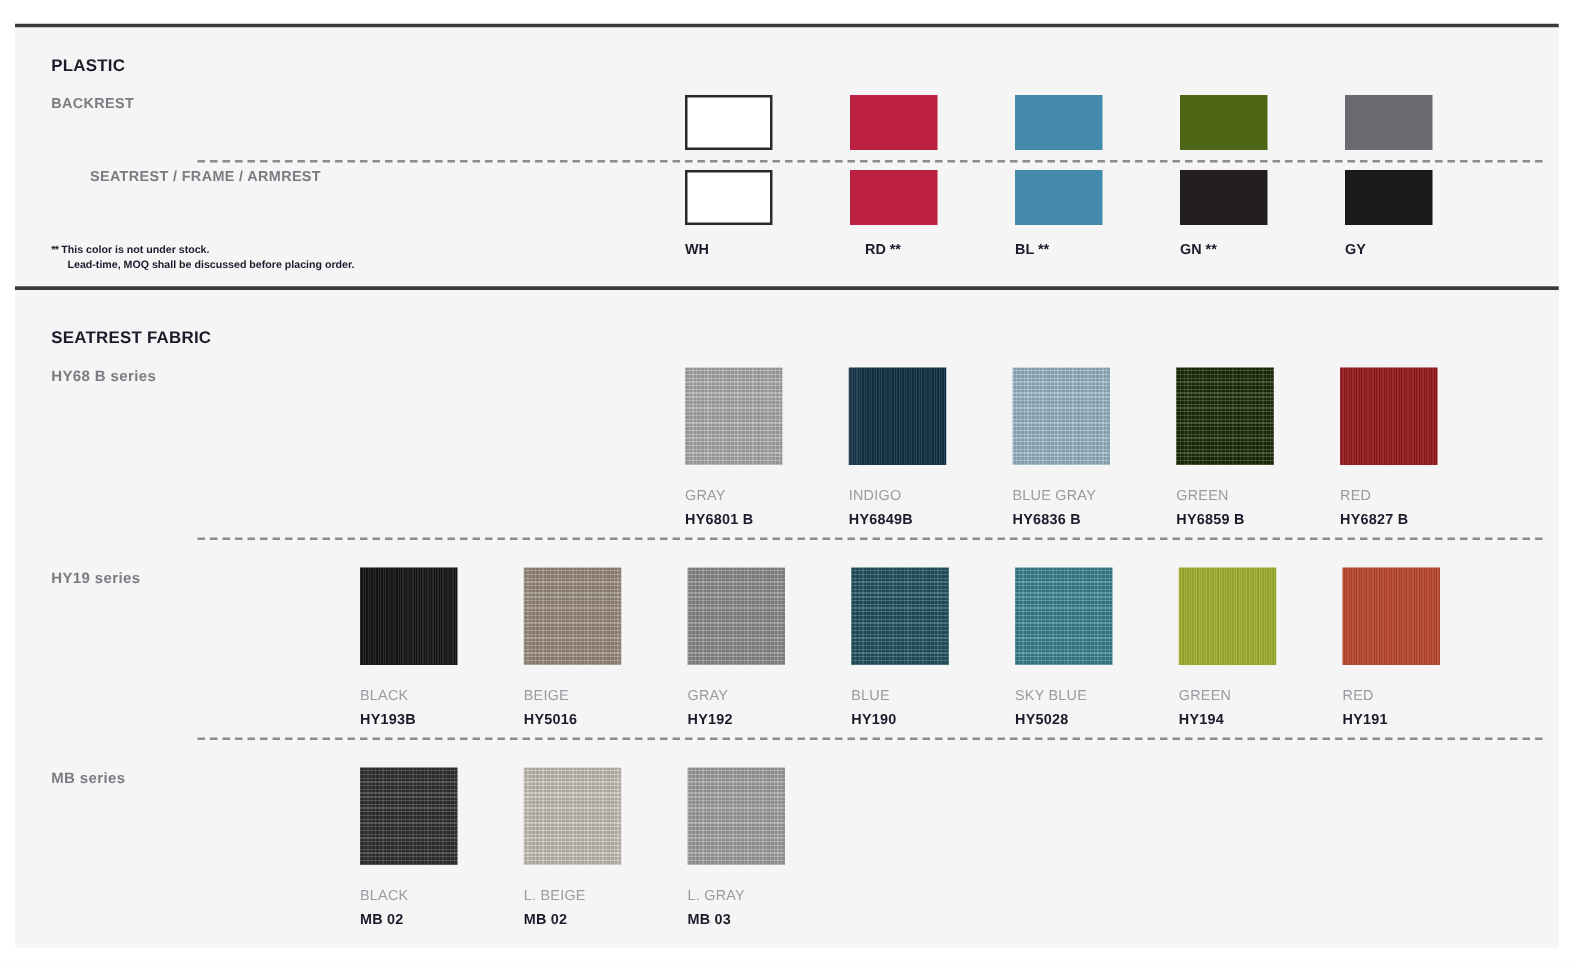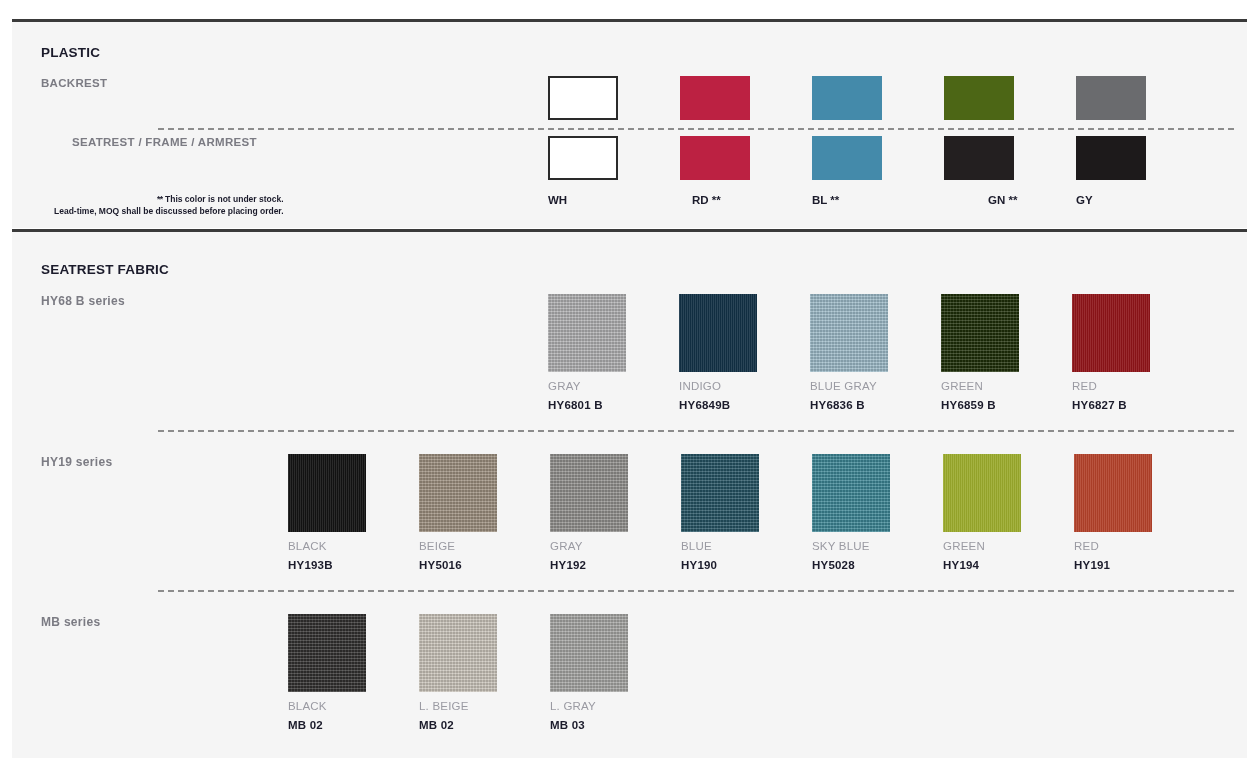--- a/index.html
+++ b/index.html
@@ -90,21 +90,20 @@
 
   
   #footnote {
     position: absolute;
     left: 41px;
     top: 193px;
     font-size: 8.5px;
     line-height: 1.45;
     color: #1b1b2b;
     font-weight: bold;
-    text-align: right;
   }
   #footnote .star { letter-spacing: -0.5px; }
   #footnote .l2 { padding-left: 13px; }
 
   
   .fab-item { position: absolute; }
 
   .fab-chip {
     width: 78px;
     height: 78px;
@@ -125,21 +124,21 @@
       repeating-linear-gradient(0deg, rgba(255,255,255,0.30) 0 1px, rgba(0,0,0,0.16) 1px 3px),
       repeating-linear-gradient(90deg, rgba(255,255,255,0.18) 0 1px, rgba(0,0,0,0.18) 1px 3px);
   }
   .fab-chip.fine .weave {
     opacity: 0.40;
     background-image:
       repeating-linear-gradient(90deg, rgba(255,255,255,0.25) 0 1px, rgba(0,0,0,0.12) 1px 2px);
   }
 
   .fab-name {
-    margin-top: 8px;
+    margin-top: 19px;
     font-size: 11.5px;
     color: #9a9aa2;
     font-weight: normal;
     letter-spacing: 0.2px;
     white-space: nowrap;
   }
   .fab-code {
     margin-top: 7px;
     font-size: 11.5px;
     color: #1b1b2b;
@@ -178,21 +177,21 @@
       <div class="pl-swatch outlined" style="left: 548px; top: 136px; background: rgb(255, 255, 255);"></div>
       <div class="pl-code" style="left: 548px; top: 194px;">WH</div>
       <div class="pl-swatch" style="left: 680px; top: 76px; background: rgb(188, 33, 66);"></div>
       <div class="pl-swatch" style="left: 680px; top: 136px; background: rgb(188, 33, 66);"></div>
       <div class="pl-code" style="left: 680px; top: 194px; margin-left: 12px;">RD **</div>
       <div class="pl-swatch" style="left: 812px; top: 76px; background: rgb(68, 138, 170);"></div>
       <div class="pl-swatch" style="left: 812px; top: 136px; background: rgb(68, 138, 170);"></div>
       <div class="pl-code" style="left: 812px; top: 194px;">BL **</div>
       <div class="pl-swatch" style="left: 944px; top: 76px; background: rgb(76, 102, 21);"></div>
       <div class="pl-swatch" style="left: 944px; top: 136px; background: rgb(35, 31, 32);"></div>
-      <div class="pl-code" style="left: 944px; top: 194px; margin-left: 44px;">GN **</div>
+      <div class="pl-code" style="left: 944px; top: 194px;">GN **</div>
       <div class="pl-swatch" style="left: 1076px; top: 76px; background: rgb(106, 107, 110);"></div>
       <div class="pl-swatch" style="left: 1076px; top: 136px; background: rgb(29, 26, 27);"></div>
       <div class="pl-code" style="left: 1076px; top: 194px;">GY</div>
     </div>
 
   <div class="rule-heavy" id="rule-middle"></div>
 
   <div class="panel" id="panel-fabric"></div>
 
   <div class="section-title" style="left:41px; top:262px;">SEATREST FABRIC</div>

